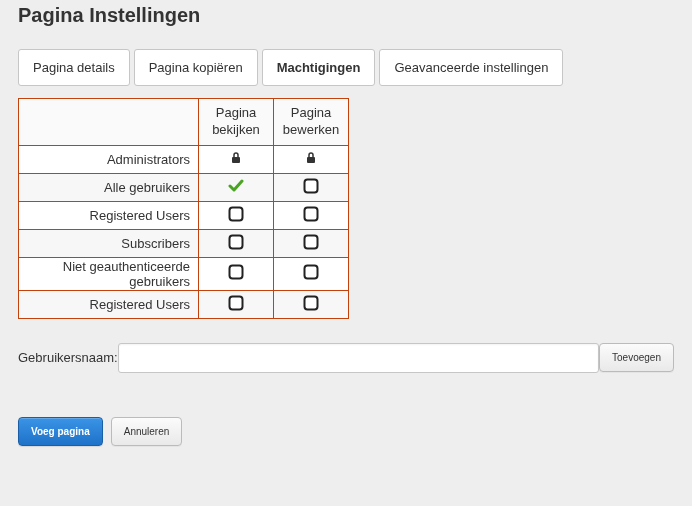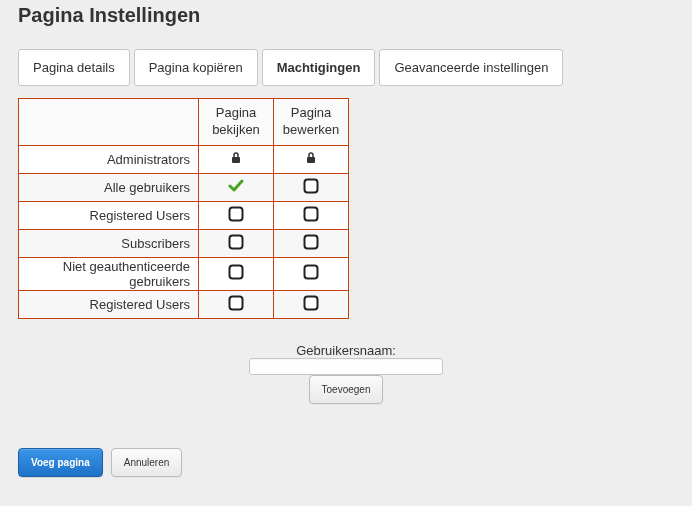--- a/index.html
+++ b/index.html
@@ -63,21 +63,21 @@
   }
   table.perm td.role {
     text-align:right;
     padding-right:8px;
     background:#fff;
     color:#333;
   }
   table.perm tr.alt td { background:#f7f7f7; }
   table.perm tr.alt td.role { background:#f7f7f7; }
   .icon { display:inline-block; vertical-align:middle; }
-  .form-row{ display:flex; align-items:center; margin-bottom:44px;flex-direction:column;}
+  .form-row{ display:flex; align-items:center; margin-bottom:44px;}
   .form-label{ font-size:13px; color:#333; }
   .text-input{
     flex:1; height:30px; border:1px solid #c6c6c6; border-radius:3px;
     background:#fff; padding:0 8px; font-size:13px;
     box-shadow: inset 0 1px 2px rgba(0,0,0,0.05);
   }
   .btn{
     border:1px solid #bbb; background:linear-gradient(#fbfbfb,#e9e9e9);
     border-radius:4px; padding:8px 12px; font-size:10px; color:#333; cursor:pointer;
     box-shadow: 0 1px 0 rgba(0,0,0,0.04);

